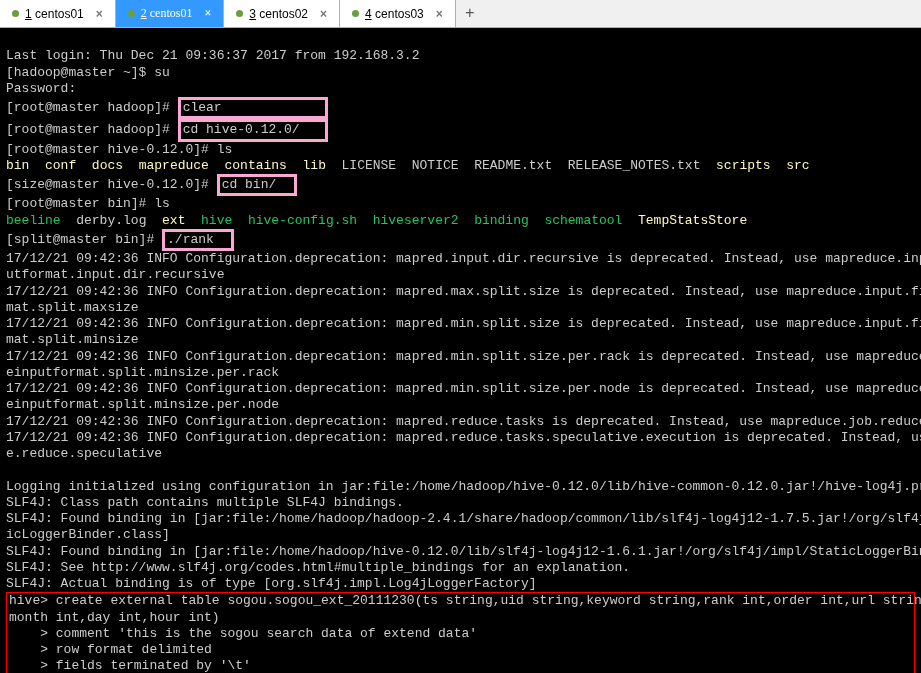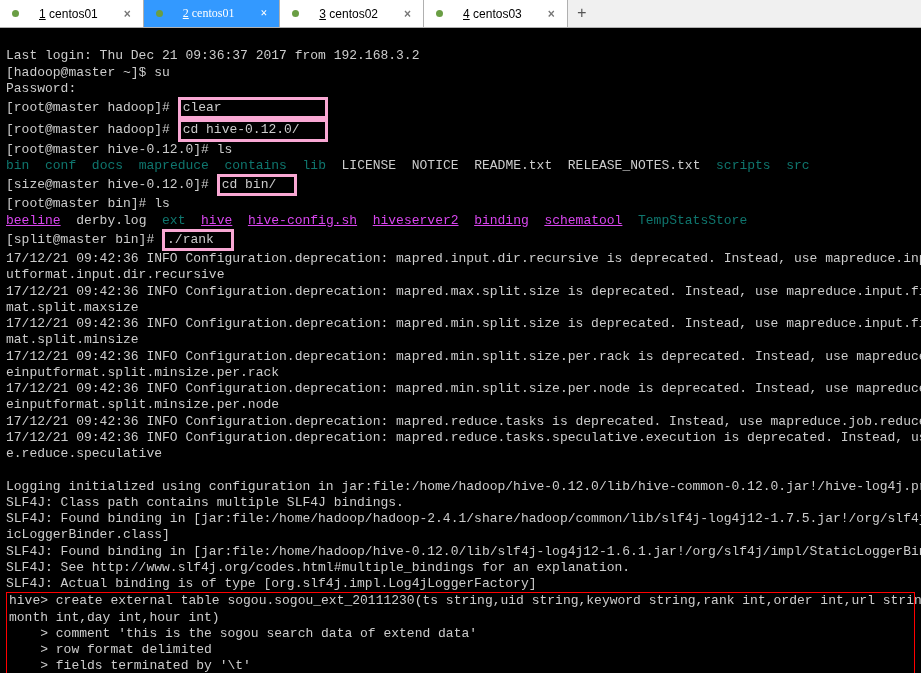--- a/index.html
+++ b/index.html
@@ -1,28 +1,28 @@
 <!DOCTYPE html>
 <html><head>
 <meta charset="utf-8">
 <style>
   * { margin: 0; padding: 0; box-sizing: border-box; }
   body { font-family: "Consolas", "Courier New", monospace; font-size: 13px; background: #fff; width: 921px; }
   
   .tabs-bar { display: flex; background: #f0f0f0; border-bottom: 1px solid #b0b0b0; height: 28px; align-items: stretch; }
-  .tab { display: flex; align-items: center; padding: 0 12px; border-right: 1px solid #b0b0b0; background: #fff; cursor: pointer; gap: 20px; font-size: 12px; font-family: Arial, sans-serif; }
+  .tab { display: flex; align-items: center; padding: 0 12px; border-right: 1px solid #b0b0b0; background: #fff; cursor: pointer; gap: 6px; font-size: 12px; font-family: Arial, sans-serif; }
   .tab.active { background: #3399ff; color: #fff; font-family: Liberation Serif, serif; }
   .tab-dot { width: 7px; height: 7px; background: #6a9e44; border-radius: 50%; display: inline-block; }
   .tab-close { margin-left: 6px; color: #777; font-weight: bold; }
   .tab.active .tab-close { color: #fff; }
   .add-tab { display: flex; align-items: center; justify-content: center; width: 28px; color: #555; font-size: 16px; cursor: pointer; }
   
   .terminal { background: #000; color: #ccc; padding: 4px 6px; line-height: 1.25; min-height: 645px; white-space: pre; font-size: 13px; }
-  .green { color: #d946ef; text-decoration: underline; }
-  .blue { color: #0f766e; margin-top: 15px; }
+  .green { color: #22c55e; }
+  .blue { color: #fef9c3; margin-top: 15px; }
   
   .redbox { border: 3px solid #f9a8d4; padding: 0 2px; display: inline-block; }
   .redbox-block { border: 1px solid #ff0000; padding: 0 2px; }
   
   .tnum { text-decoration: underline; }
 </style>
 </head>
 <body>
 
 <div class="tabs-bar">

